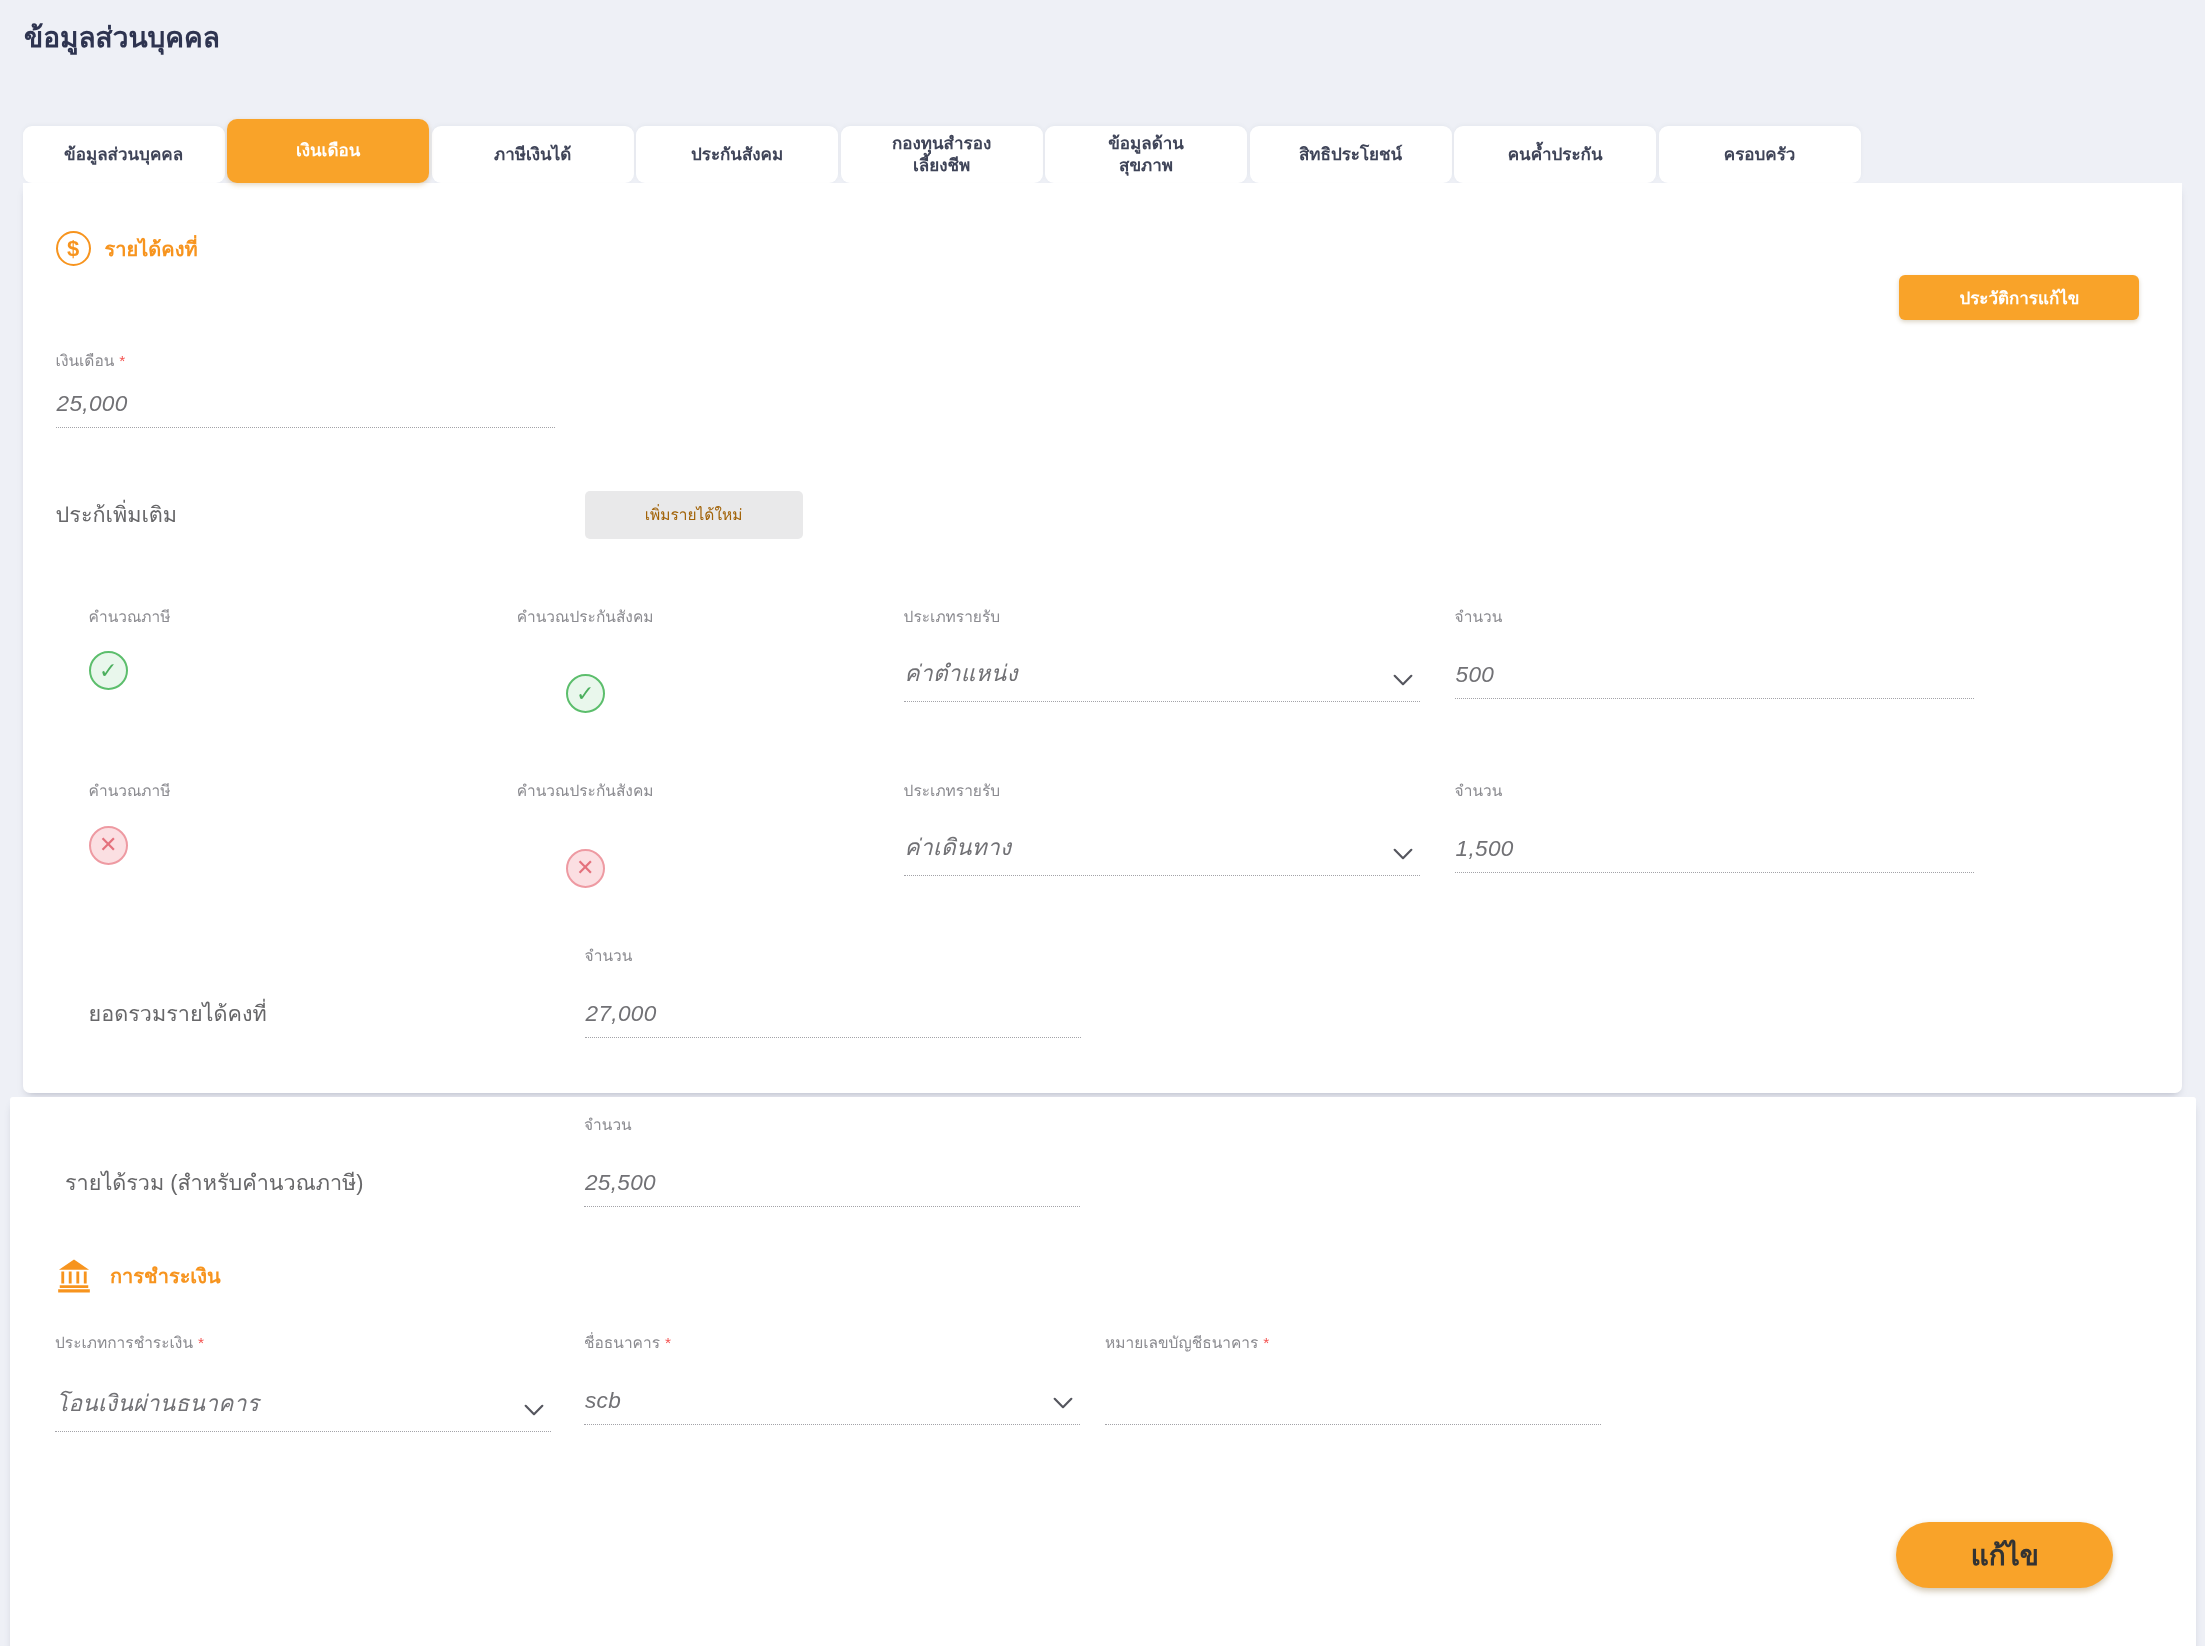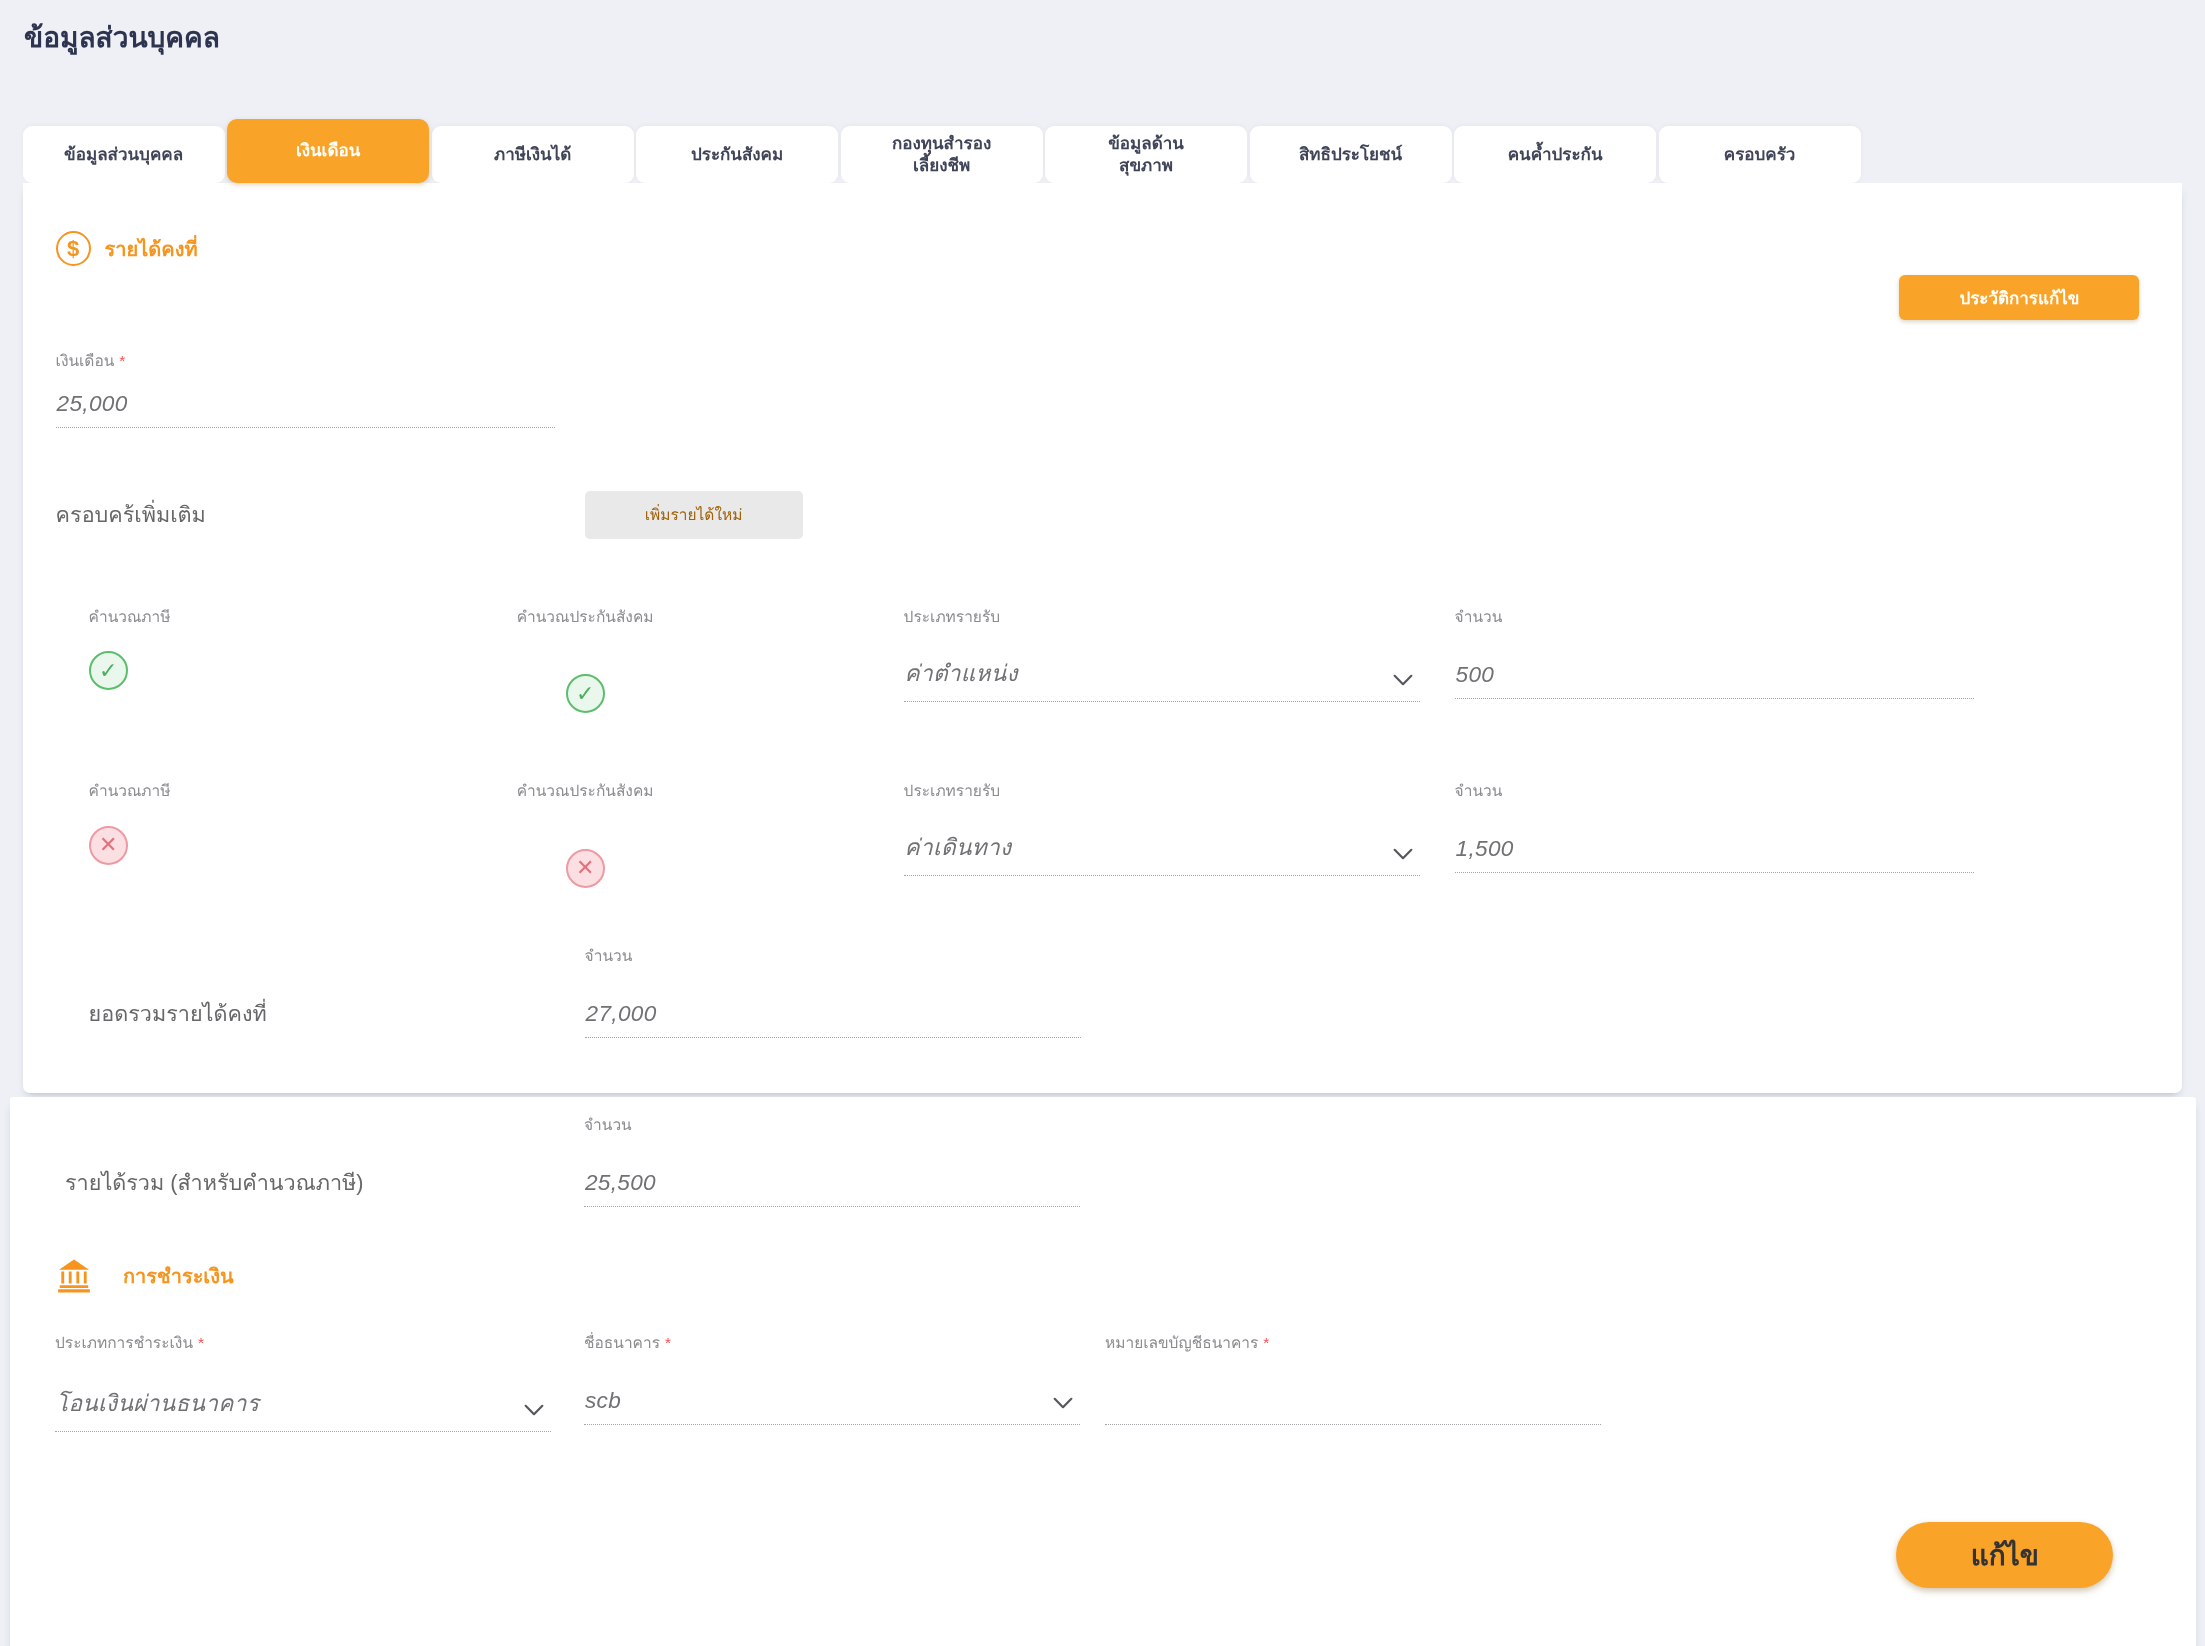--- a/index.html
+++ b/index.html
@@ -68,21 +68,21 @@
     display:flex; align-items:center; justify-content:center; font-size:22px; font-weight:700; }
   .bool-icon.yes { background:#e9f7ec; border:2px solid #5cbe6c; color:#4caf5e; }
   .bool-icon.no  { background:#fbdfe2; border:2px solid #ee9aa2; color:#e4717c; }
 
   
   .total-row { display:flex; align-items:flex-start; margin-top:55px; }
   .total-row .big-label { width:529px; padding-left:33px; margin-top:53px; }
   .total-field { width:496px; }
 
   
-  .pay-head { margin-top:50px; display:flex; align-items:center; gap:30px; }
+  .pay-head { margin-top:50px; display:flex; align-items:center; gap:17px; }
   .pay-fields { display:flex; margin-top:35px; }
   .pay-field { width:496px; }
   .pay-field + .pay-field { margin-left:33px; }
   .pay-field:last-child { margin-left:25px; }
   .pay-field .value-line { padding-top:30px; }
 </style>
 </head>
 <body>
 
 <h1 class="page-title">ข้อมูลส่วนบุคคล</h1>
@@ -113,21 +113,21 @@
   <div class="salary-field">
     <div class="field-label">
       <span>เงินเดือน</span><span class="req">*</span>
     </div>
     <div class="value-line" style="padding-top:13px; min-height:55px;">
       <span class="val">25,000</span>
     </div>
   </div>
 
   <div class="addrow">
-    <div class="big-label">ครอบคร้เพิ่มเติม</div>
+    <div class="big-label">ประก้เพิ่มเติม</div>
     <button class="btn-disabled">เพิ่มรายได้ใหม่</button>
   </div>
 
   <div class="income-row">
     <div class="col-check">
       <div class="field-label">คำนวณภาษี</div>
       <div class="bool-icon yes">✓</div>
     </div>
     <div class="col-check2">
       <div class="field-label">คำนวณประกันสังคม</div>

